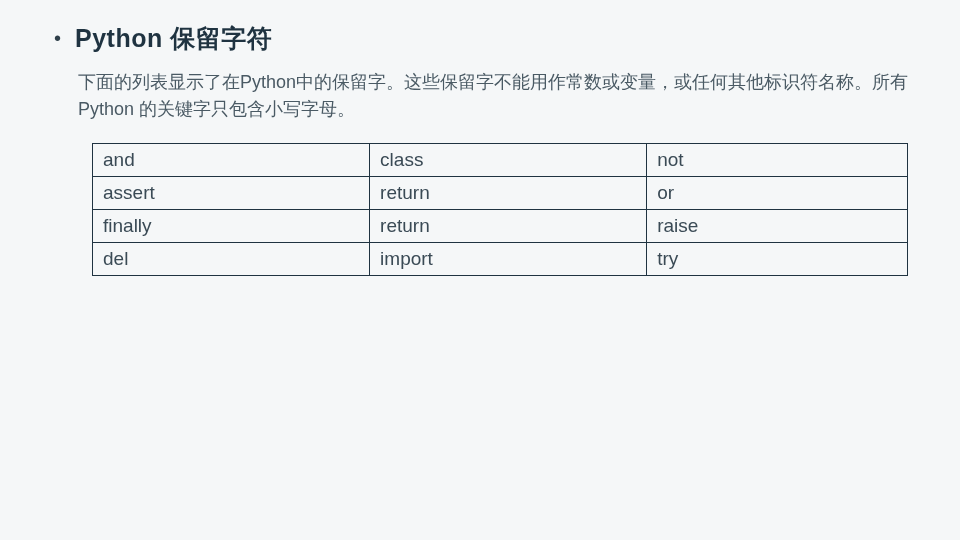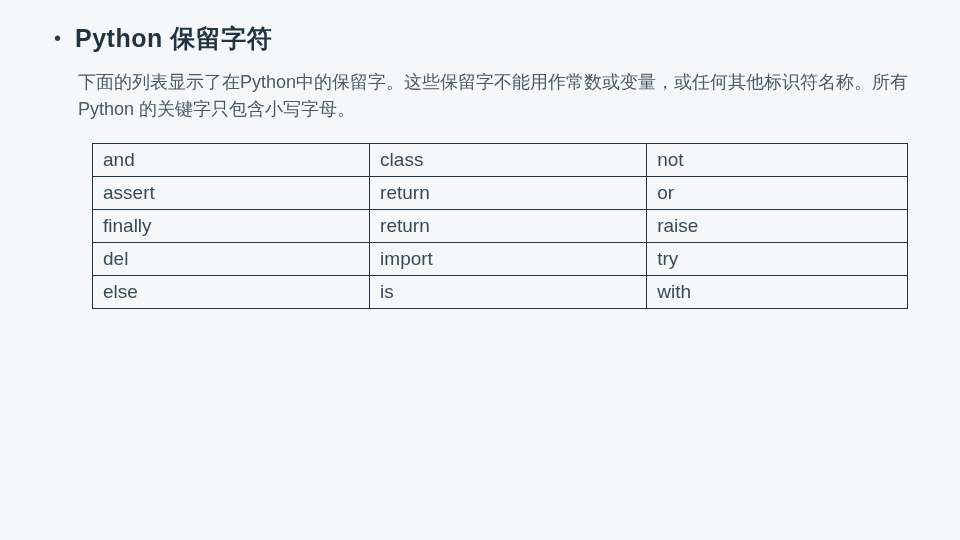--- a/index.html
+++ b/index.html
@@ -86,19 +86,14 @@
       <tr>
         <td>finally</td>
         <td>return</td>
         <td>raise</td>
       </tr>
       <tr>
         <td>del</td>
         <td>import</td>
         <td>try</td>
       </tr>
-      <tr>
-        <td>else</td>
-        <td>is</td>
-        <td>with</td>
-      </tr>
     </tbody>
 </table>
 
 </body></html>

